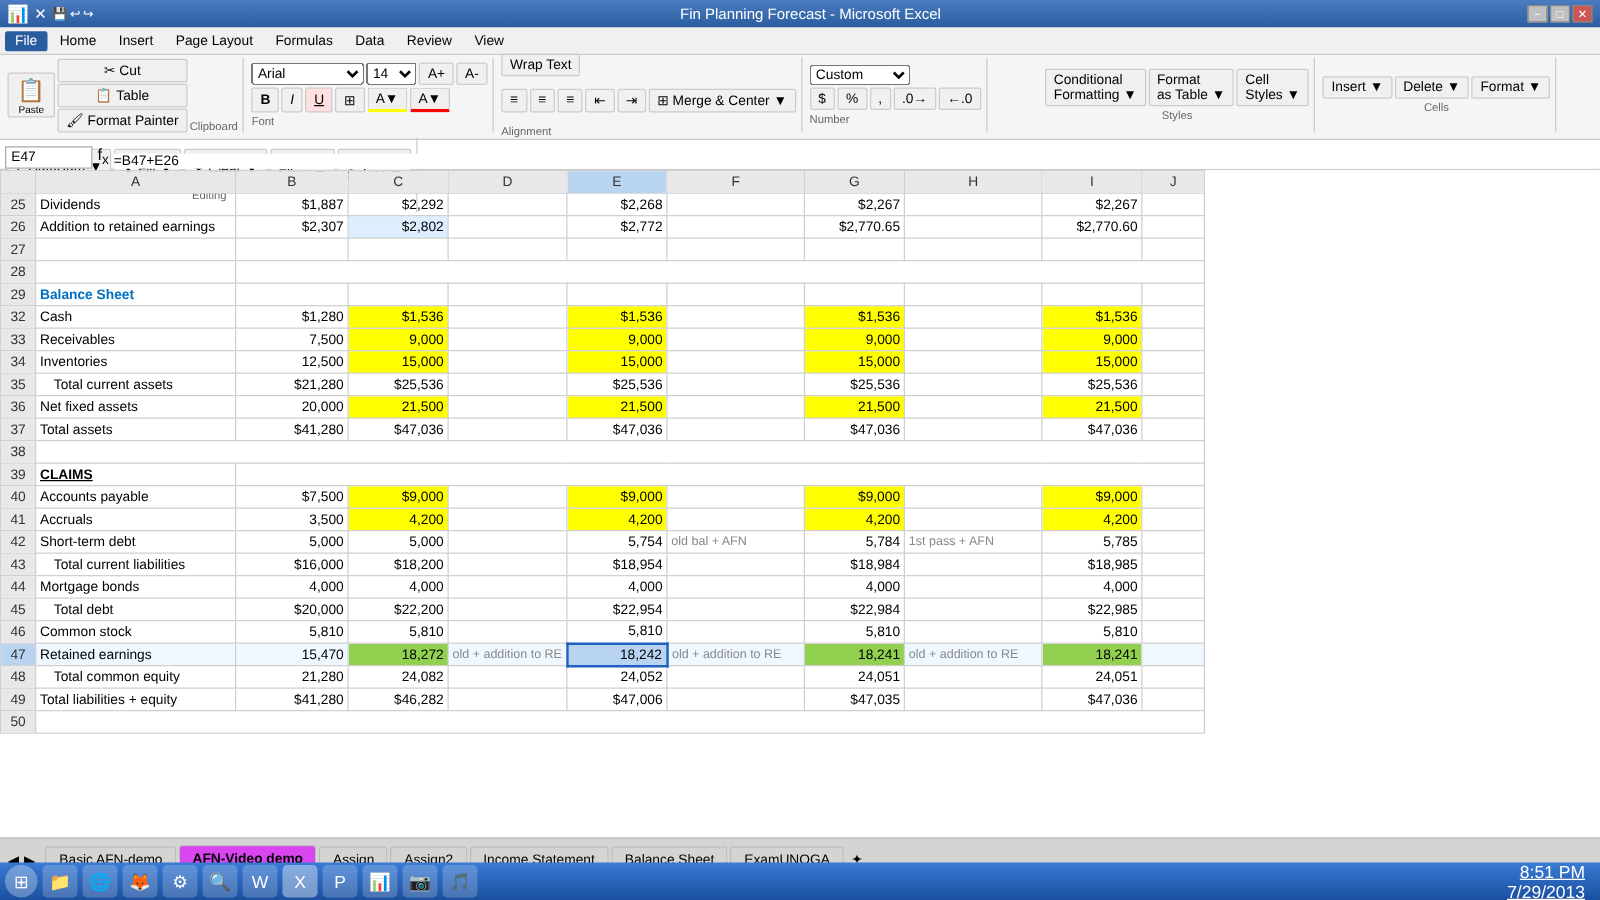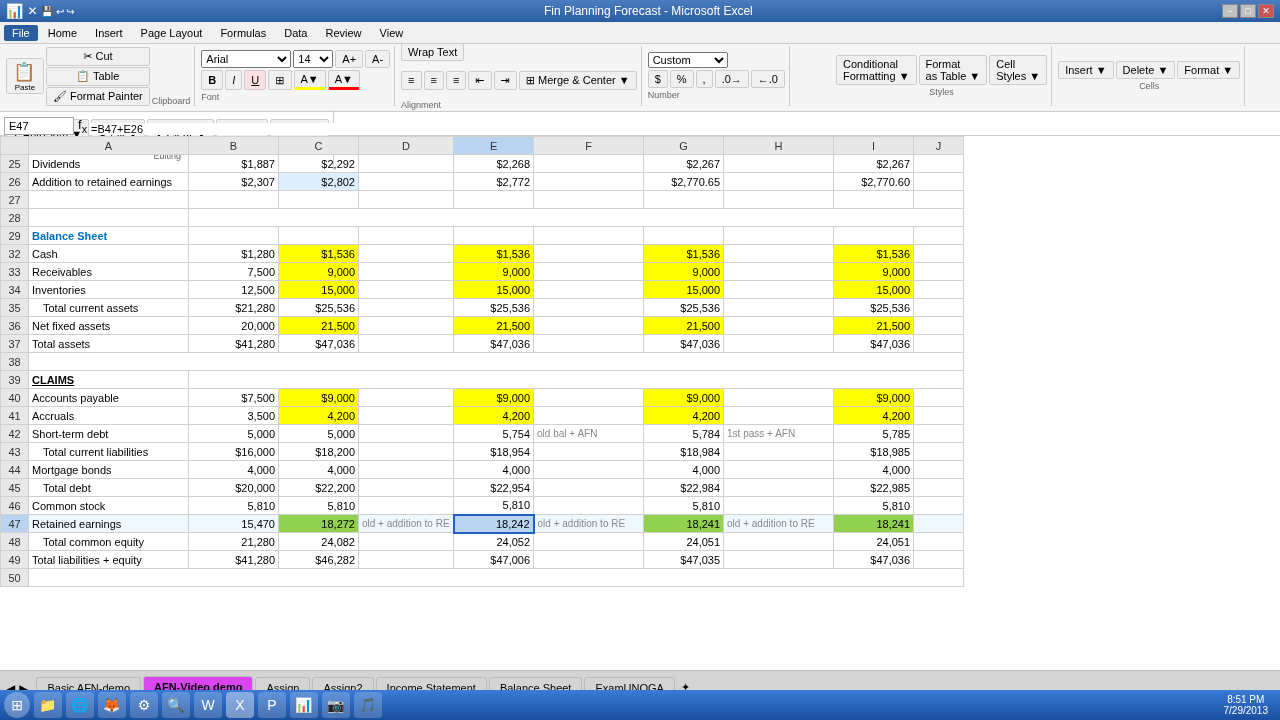--- a/index.html
+++ b/index.html
@@ -198,23 +198,24 @@
       background: rgba(255,255,255,0.2);
       border-radius: 4px;
       display: flex; align-items: center; justify-content: center;
       color: white;
       font-size: 14px;
       cursor: pointer;
     }
     .taskbar-time {
       margin-left: auto;
       color: white;
-      font-size: 10px;
-      text-align: center;
+      font-size: 14px;
+      text-align: right;
       padding-right: 8px;
+      text-decoration: underline;
     }
 
     .gray-text { color: #888; }
     .italic { font-style: italic; }
     .small-text { font-size: 10px; }
 
     .toolbar-section {
       display: flex; align-items: center; gap: 2px;
       border-right: 1px solid #ccc; padding-right: 4px; margin-right: 2px;
       height: 60px;

